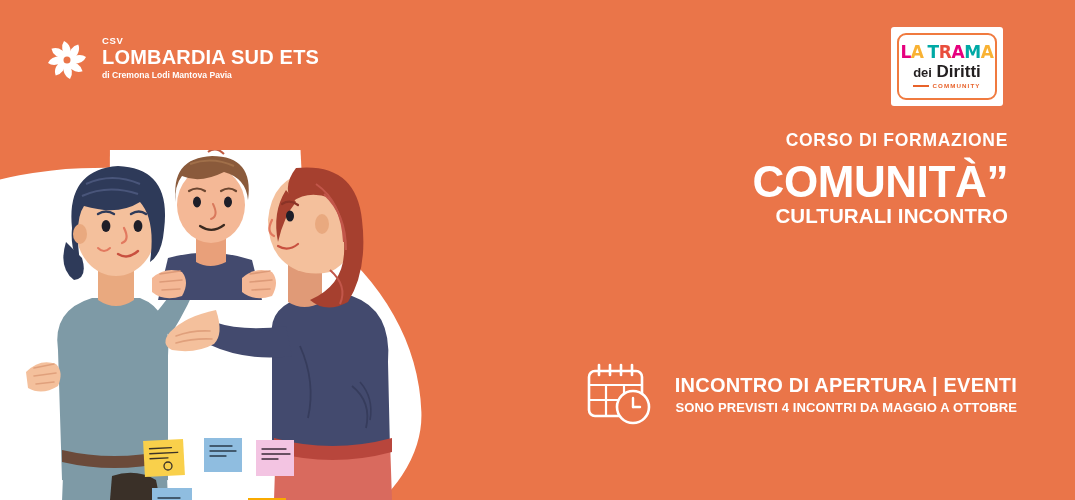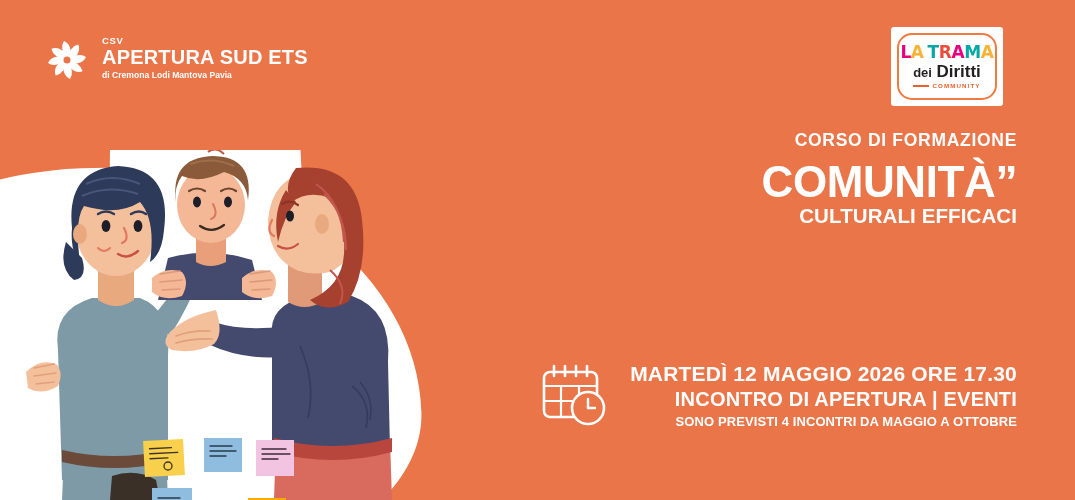--- a/index.html
+++ b/index.html
@@ -31,34 +31,34 @@
   .csv-sub{font-size:8.6px;font-weight:600;color:#fff;display:block;line-height:1.26;margin-top:3px;white-space:nowrap;}
 
   
   .trama-logo{
     position:absolute;left:891px;top:27px;width:112px;height:79px;
     background:#ffffff;border-radius:3px;
     display:flex;align-items:center;justify-content:center;
   }
   .trama-inner{
     position:relative;width:96px;height:63px;
-    border:2px solid #f07a3f;border-radius:15px;
+    border:2px solid #f07a3f;border-radius:9px;
     display:flex;flex-direction:column;align-items:center;justify-content:center;
   }
   .trama-row1{font-size:17px;font-weight:900;line-height:1;letter-spacing:-.4px;font-family:"DejaVu Sans",sans-serif;}
   .trama-row1 span{display:inline-block;}
   .trama-row2{font-size:16px;font-weight:700;line-height:1;margin-top:2px;color:#231f20;white-space:nowrap;}
   .trama-row2 .dei{font-size:13px;font-weight:700;}
   .trama-row2 .dir{font-size:17px;font-weight:700;font-family:"Liberation Sans",sans-serif;}
   .trama-row3{display:flex;align-items:center;gap:3px;margin-top:2px;}
   .trama-line{width:16px;height:2px;background:#e8622a;}
   .trama-comm{font-size:6.2px;font-weight:700;color:#e8622a;letter-spacing:1.1px;}
 
   
-  .copy{position:absolute;right:58px;top:132px;width:540px;text-align:right;color:#fff;}
+  .copy{position:absolute;right:67px;top:132px;width:540px;text-align:right;color:#fff;}
   .kicker{font-size:17.5px;font-weight:700;letter-spacing:.7px;line-height:1;margin-bottom:9px;}
   .headline{font-size:44px;font-weight:700;letter-spacing:-.4px;line-height:1.03;margin:0;}
   .subhead{font-size:20.5px;font-weight:700;letter-spacing:.1px;line-height:1.2;margin-top:15px;}
 
   
   .event{position:absolute;right:58px;top:362px;display:flex;align-items:center;justify-content:flex-end;gap:22px;}
   .cal-icon{width:68px;height:66px;flex:0 0 auto;}
   .event-text{text-align:right;color:#fff;}
   .ev-1{font-size:21px;font-weight:700;line-height:1.18;letter-spacing:.2px;}
   .ev-2{font-size:20px;font-weight:700;line-height:1.2;letter-spacing:.2px;}
@@ -282,21 +282,21 @@
             <path d="M50,50 Q74,34 88,44 Q80,62 50,56 Z"></path>
           </g>
         <g transform="rotate(315 50 50)">
             <path d="M50,50 Q74,34 88,44 Q80,62 50,56 Z"></path>
           </g>
       </g>
       <circle cx="50" cy="50" r="7" fill="#ea7549"></circle>
     </svg>
     <div class="csv-text">
       <span class="csv-small">CSV</span>
-      <span class="csv-big">APERTURA SUD ETS</span>
+      <span class="csv-big">LOMBARDIA SUD ETS</span>
       <span class="csv-sub">di Cremona Lodi Mantova Pavia</span>
     </div>
   </div>
 
   <div class="trama-logo">
     <div class="trama-inner">
       <div class="trama-row1">
         <span style="color:#e6007e">L</span><span style="color:#f9b233">A</span><span style="display:inline-block;width:4px"></span><span style="color:#00a9a5">T</span><span style="color:#e94e3c">R</span><span style="color:#e6007e">A</span><span style="color:#00a9a5">M</span><span style="color:#f9b233">A</span>
       </div>
       <div class="trama-row2">
@@ -306,21 +306,21 @@
       <div class="trama-row3">
         <span class="trama-line"></span>
         <span class="trama-comm">COMMUNITY</span>
       </div>
     </div>
   </div>
 
   <div class="copy">
     <div class="kicker">CORSO DI FORMAZIONE</div>
     <div class="headline">COMUNITÀ”</div>
-    <div class="subhead" style="margin-top:0">CULTURALI EFFICACI</div>
+    <div class="subhead" style="margin-top:0">CULTURALI INCONTRO</div>
   </div>
 
   <div class="event">
     <svg class="cal-icon" viewBox="0 0 68 66" xmlns="http://www.w3.org/2000/svg">
       <g fill="none" stroke="#ffffff" stroke-width="2.6" stroke-linecap="round">
         <line x1="14" y1="3" x2="14" y2="13"></line>
         <line x1="25" y1="3" x2="25" y2="13"></line>
         <line x1="36" y1="3" x2="36" y2="13"></line>
         <line x1="47" y1="3" x2="47" y2="13"></line>
       </g>
@@ -331,19 +331,18 @@
         <line x1="21" y1="23" x2="21" y2="54"></line>
         <line x1="39" y1="23" x2="39" y2="40"></line>
       </g>
       <circle cx="48" cy="45" r="16" fill="#ea7549" stroke="#ffffff" stroke-width="2.6"></circle>
       <g stroke="#ffffff" stroke-width="2.4" stroke-linecap="round">
         <line x1="48" y1="36" x2="48" y2="45"></line>
         <line x1="48" y1="45" x2="55" y2="45"></line>
       </g>
     </svg>
     <div class="event-text">
-      <div class="ev-1">MARTEDÌ 12 MAGGIO 2026 ORE 17.30</div>
       <div class="ev-2">INCONTRO DI APERTURA | EVENTI</div>
       <div class="ev-3">SONO PREVISTI 4 INCONTRI DA MAGGIO A OTTOBRE</div>
     </div>
   </div>
 
 </div>
 
 </body></html>

